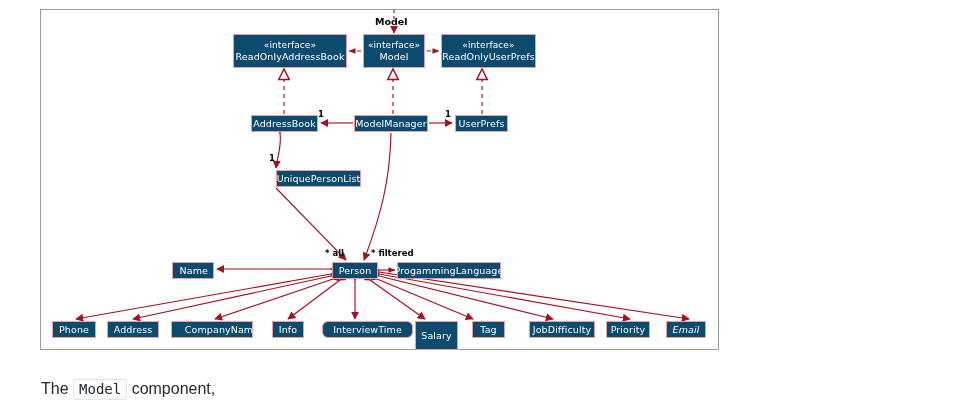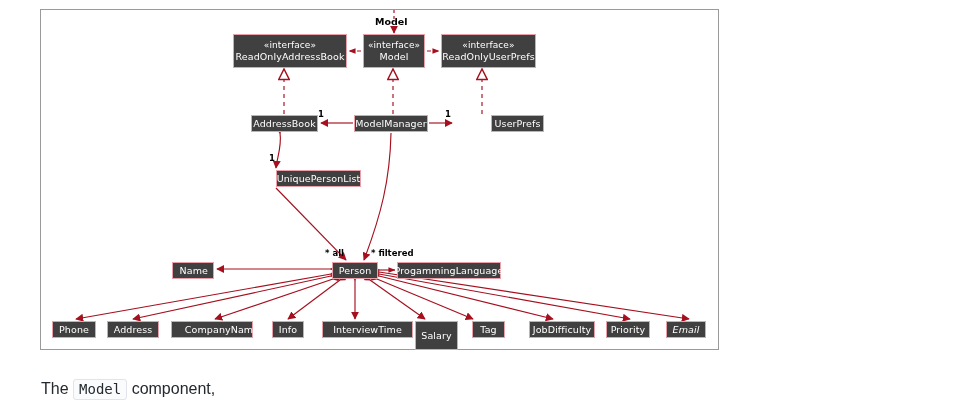--- a/index.html
+++ b/index.html
@@ -41,21 +41,21 @@
     left: 0;
     top: 0;
     width: 679px;
     height: 341px;
     pointer-events: none;
   }
 
   
   .node {
     position: absolute;
-    background: #404040;
+    background: #0c4a6e;
     border: 1px solid #E9A0A8;
     color: #ffffff;
     font-family: "DejaVu Sans", sans-serif;
     font-size: 9.5px;
     line-height: 11.5px;
     text-align: center;
     letter-spacing: 0.1px;
     box-sizing: border-box;
     white-space: nowrap;
     display: flex;
@@ -206,21 +206,21 @@
     </div>
 
     <div class="node" style="left:210px; top:105px; width:67px; height:17px;">
       <span class="cname">AddressBook</span>
     </div>
 
     <div class="node" style="left:313px; top:105px; width:74px; height:17px;">
       <span class="cname">ModelManager</span>
     </div>
 
-    <div class="node" style="left:414px; top:105px; width:53px; height:17px;margin-left:36px;">
+    <div class="node" style="left:414px; top:105px; width:53px; height:17px;">
       <span class="cname">UserPrefs</span>
     </div>
 
     <div class="node" style="left:191px; top:160px; width:85px; height:17px;margin-left:44px;">
       <span class="cname">UniquePersonList</span>
     </div>
 
     <div class="node" style="left:131px; top:252px; width:42px; height:17px;align-items:flex-end;">
       <span class="cname">Name</span>
     </div>
@@ -242,21 +242,21 @@
     </div>
 
     <div class="node" style="left:130px; top:311px; width:82px; height:17px;padding-left:25px;">
       <span class="cname">CompanyName</span>
     </div>
 
     <div class="node" style="left:231px; top:311px; width:32px; height:17px;">
       <span class="cname">Info</span>
     </div>
 
-    <div class="node" style="left:281px; top:311px; width:91px; height:17px;">
+    <div class="node" style="left:281px; top:311px; width:91px; height:17px;border-radius:6px;">
       <span class="cname">InterviewTime</span>
     </div>
 
     <div class="node" style="left:374px; top:311px; width:43px; height:29px;">
       <span class="cname">Salary</span>
     </div>
 
     <div class="node" style="left:431px; top:311px; width:33px; height:17px;">
       <span class="cname">Tag</span>
     </div>

